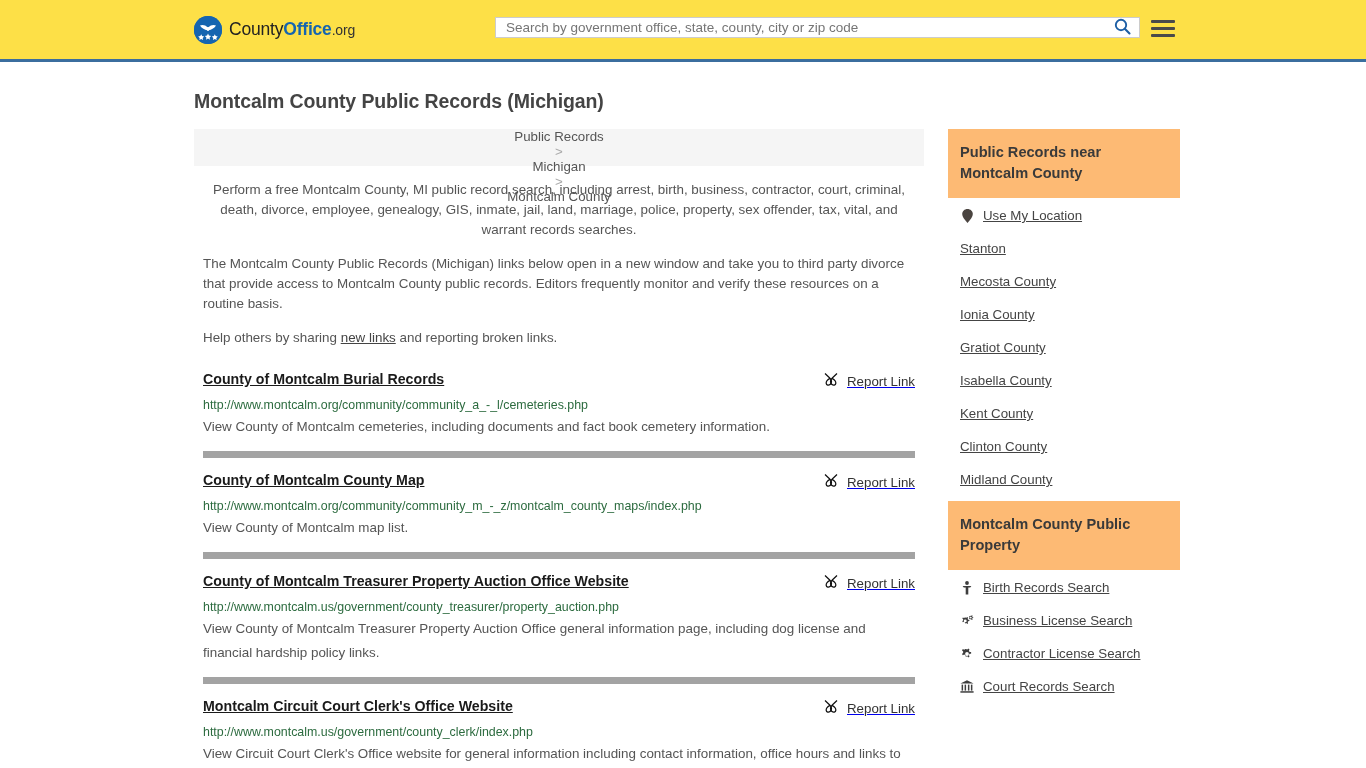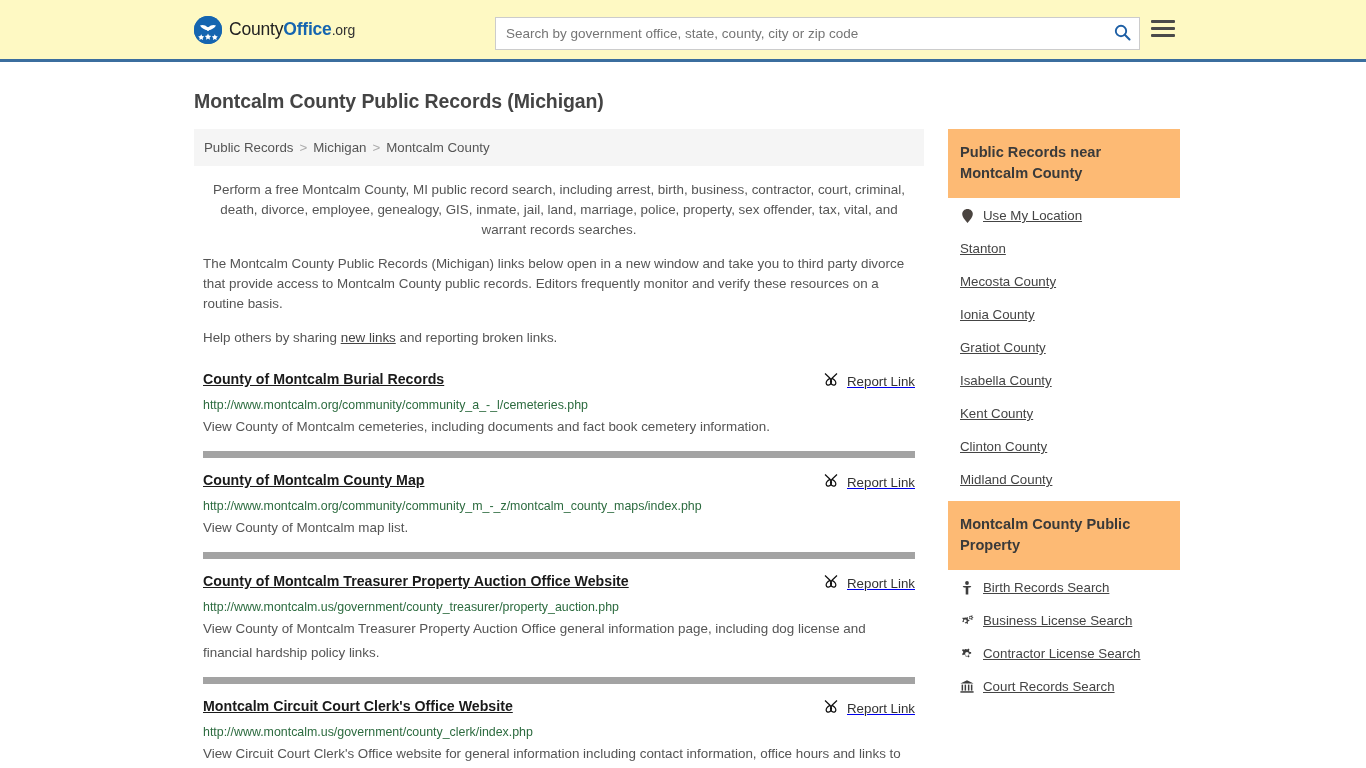--- a/index.html
+++ b/index.html
@@ -7,21 +7,21 @@
     margin: 0; padding: 0;
     width: 1366px; height: 768px;
     overflow: hidden;
     background: #ffffff;
     font-family: "Liberation Sans", sans-serif;
   }
 
   
   .header {
     height: 62px;
-    background: #fef9c3;
+    background: #fde047;
     border-bottom: 3px solid #3b6e9e;
     display: flex;
     align-items: center;
     position: relative;
   }
   .logo-wrap {
     display: flex;
     align-items: center;
     margin-left: 194px;
     gap: 7px;
@@ -41,21 +41,21 @@
   }
   .logo-county { color: #222222; }
   .logo-office { color: #1565b0; font-weight: bold; }
   .logo-org { color: #333333; font-size: 14px; }
 
   .search-wrap {
     position: absolute;
     left: 495px;
     top: 17px;
     width: 645px;
-    height: 33px;
+    height: 21px;
     background: #ffffff;
     border: 1px solid #cccccc;
     display: flex;
     align-items: center;
   }
   .search-input {
     flex: 1;
     border: none;
     outline: none;
     background: transparent;
@@ -110,20 +110,21 @@
   .side-col { width: 232px; flex: 0 0 232px; }
 
   
   .breadcrumb {
     background: #f5f5f5;
     height: 37px;
     display: flex;
     align-items: center;
     padding: 0 10px;
     font-size: 13.3px;
+    flex-direction: column;
   }
   .breadcrumb a {
     color: #555555;
     text-decoration: none;
   }
   .breadcrumb .current { color: #555555; }
   .breadcrumb .sep { color: #aaaaaa; margin: 0 6px; }
 
   
   .intro { padding: 0 9px; }

